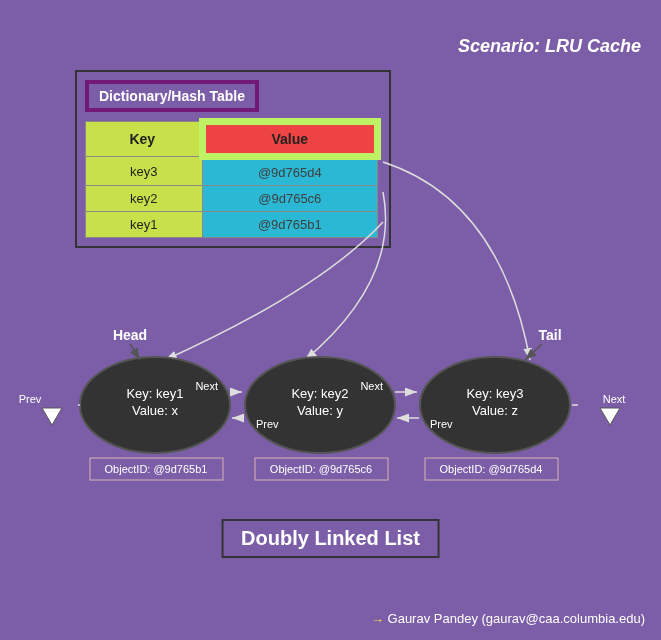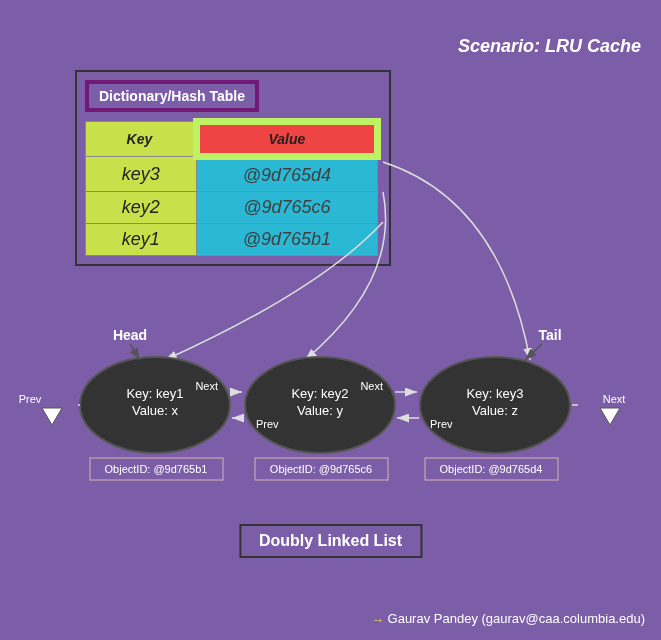--- a/index.html
+++ b/index.html
@@ -41,21 +41,20 @@
       border: 4px solid #701a75;
       padding: 4px 10px;
       display: inline-block;
       margin-bottom: 6px;
       background: #7b5ea7;
     }
 
     #hash-table {
       border-collapse: collapse;
       width: 296px;
-      font-style: italic;
     }
 
     #hash-table th {
       padding: 6px 20px;
       font-size: 14px;
       font-weight: bold;
       color: #222;
       text-align: center;
     }
 
@@ -64,21 +63,21 @@
       border: 1px solid #888;
     }
 
     #hash-table .th-val {
       background: #ef4444;
       border: 7px solid #bef264;
     }
 
     #hash-table td {
       padding: 5px 20px;
-      font-size: 18px;
+      font-size: 13px;
       text-align: center;
       border: 1px solid #888;
     }
 
     #hash-table .td-key {
       background: #c8e04a;
       color: #222;
     }
 
     #hash-table .td-val {
@@ -98,21 +97,21 @@
 
     
     #dll-label {
       position: absolute;
       bottom: 82px;
       left: 50%;
       transform: translateX(-50%);
       border: 2px solid #333;
       background: #7b5ea7;
       color: white;
-      font-size: 16px;
+      font-size: 20px;
       font-weight: bold;
       padding: 6px 18px;
     }
 
     
     #footer {
       position: absolute;
       bottom: 14px;
       right: 16px;
       color: white;

